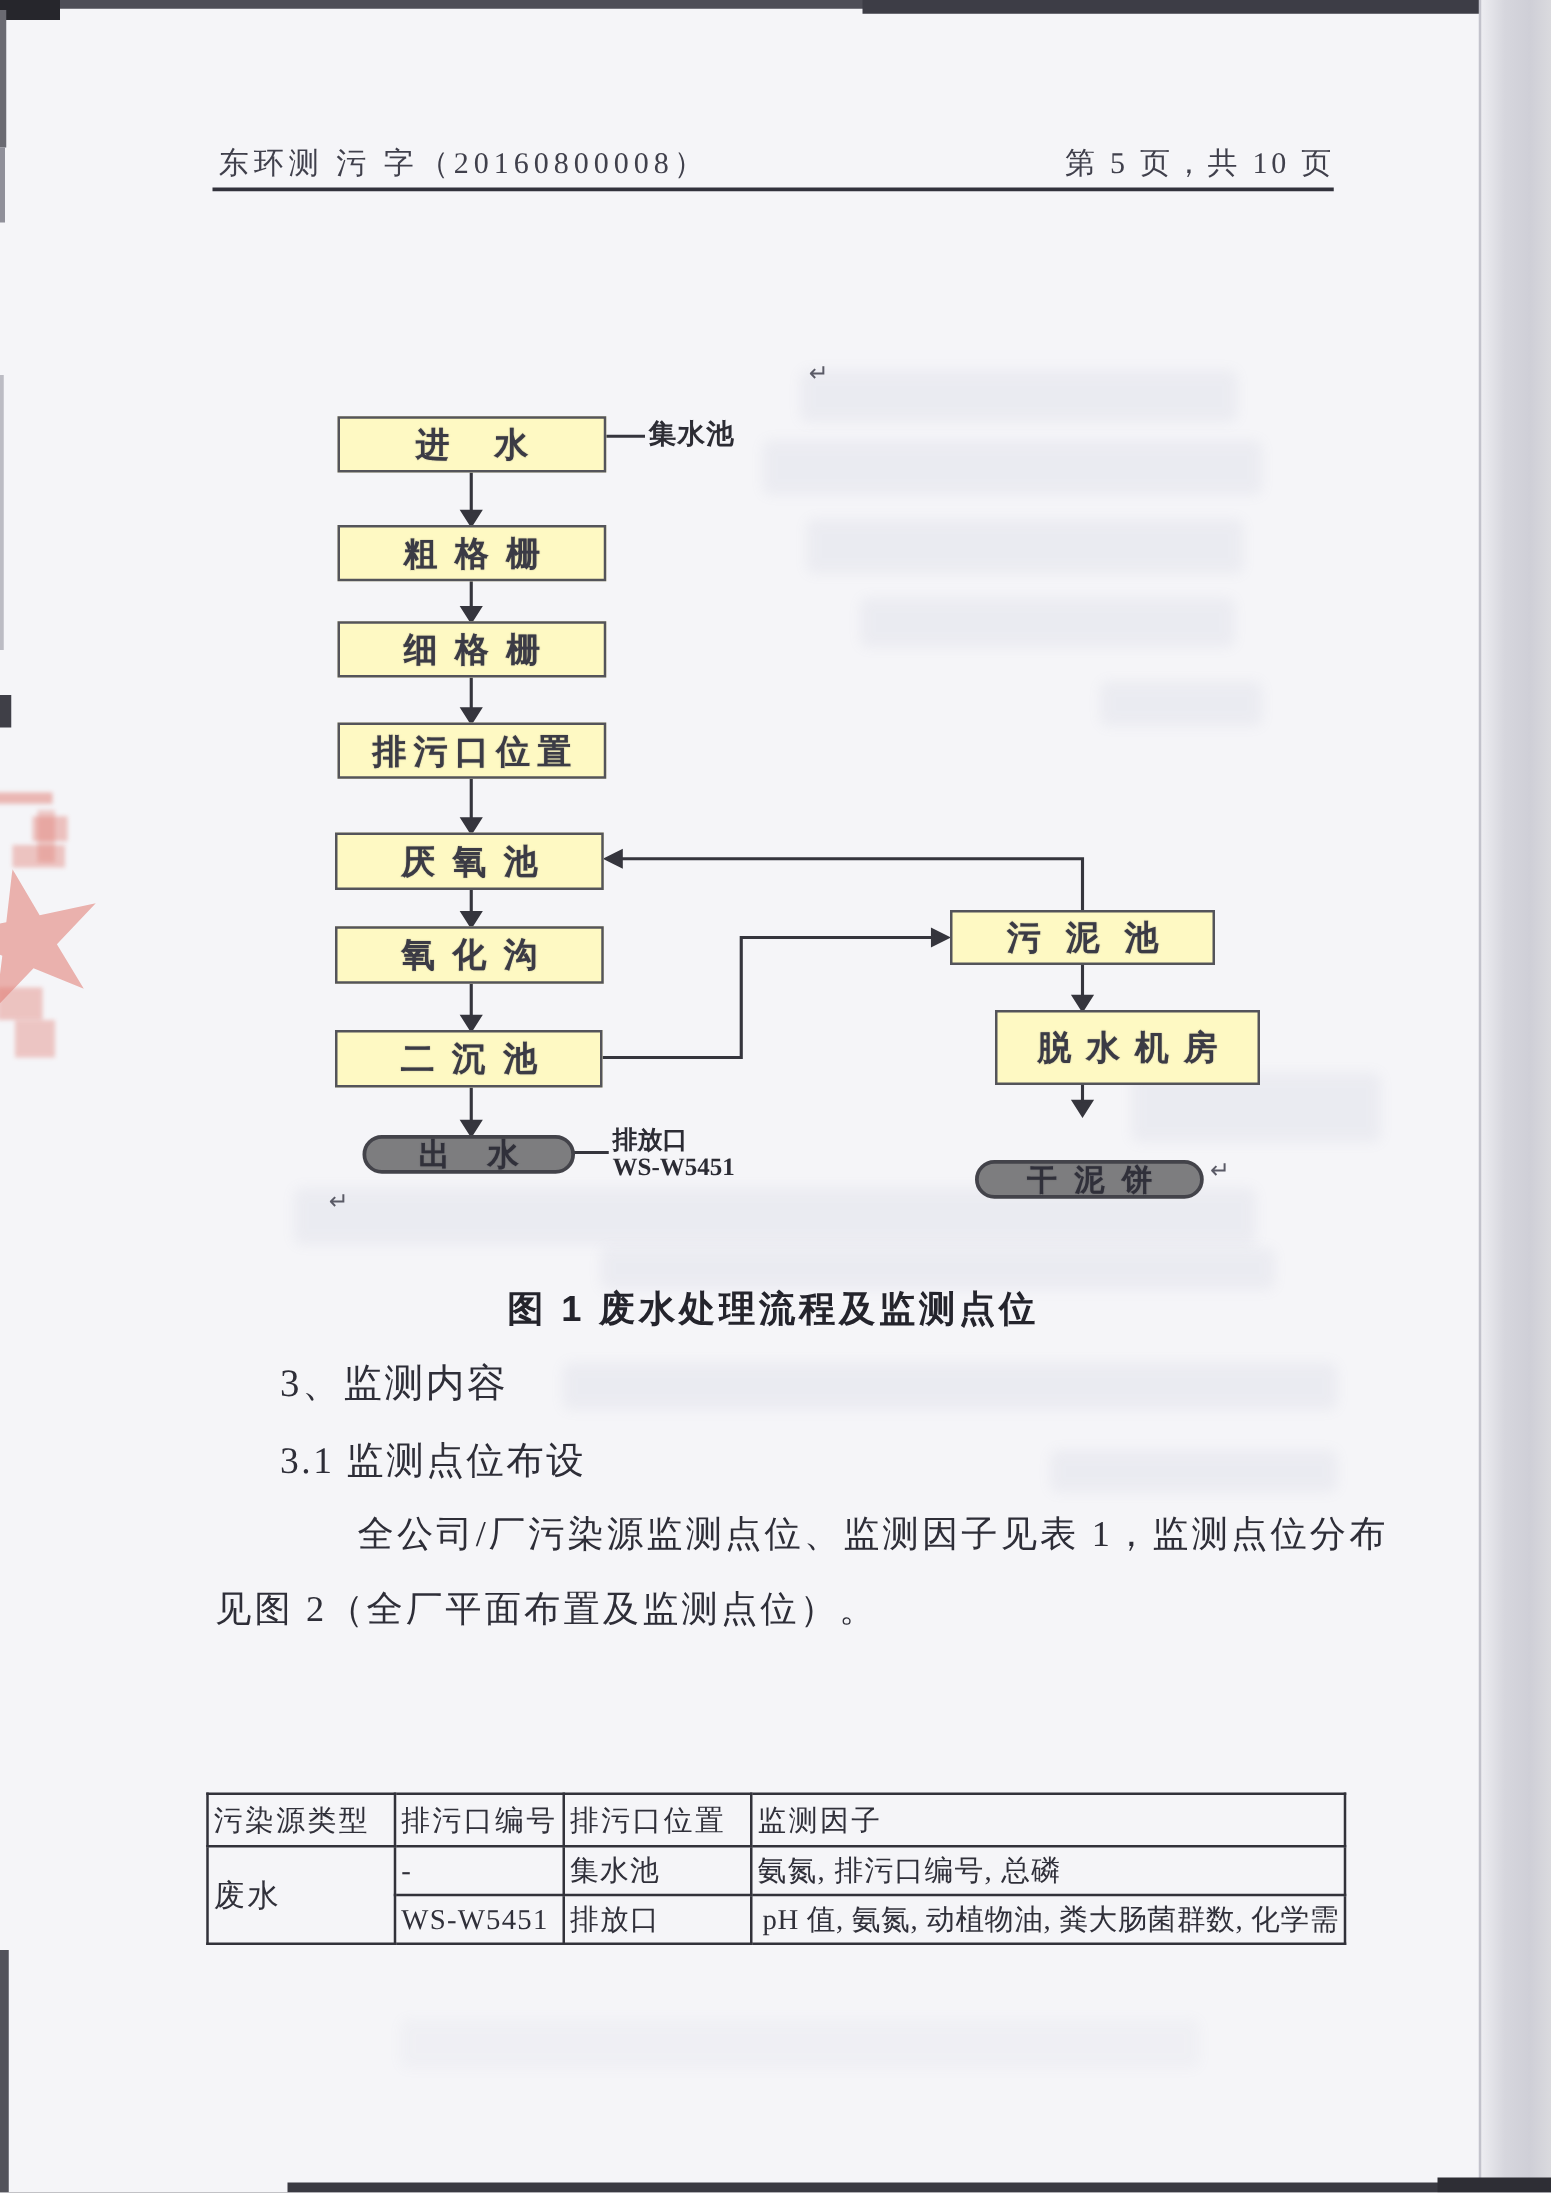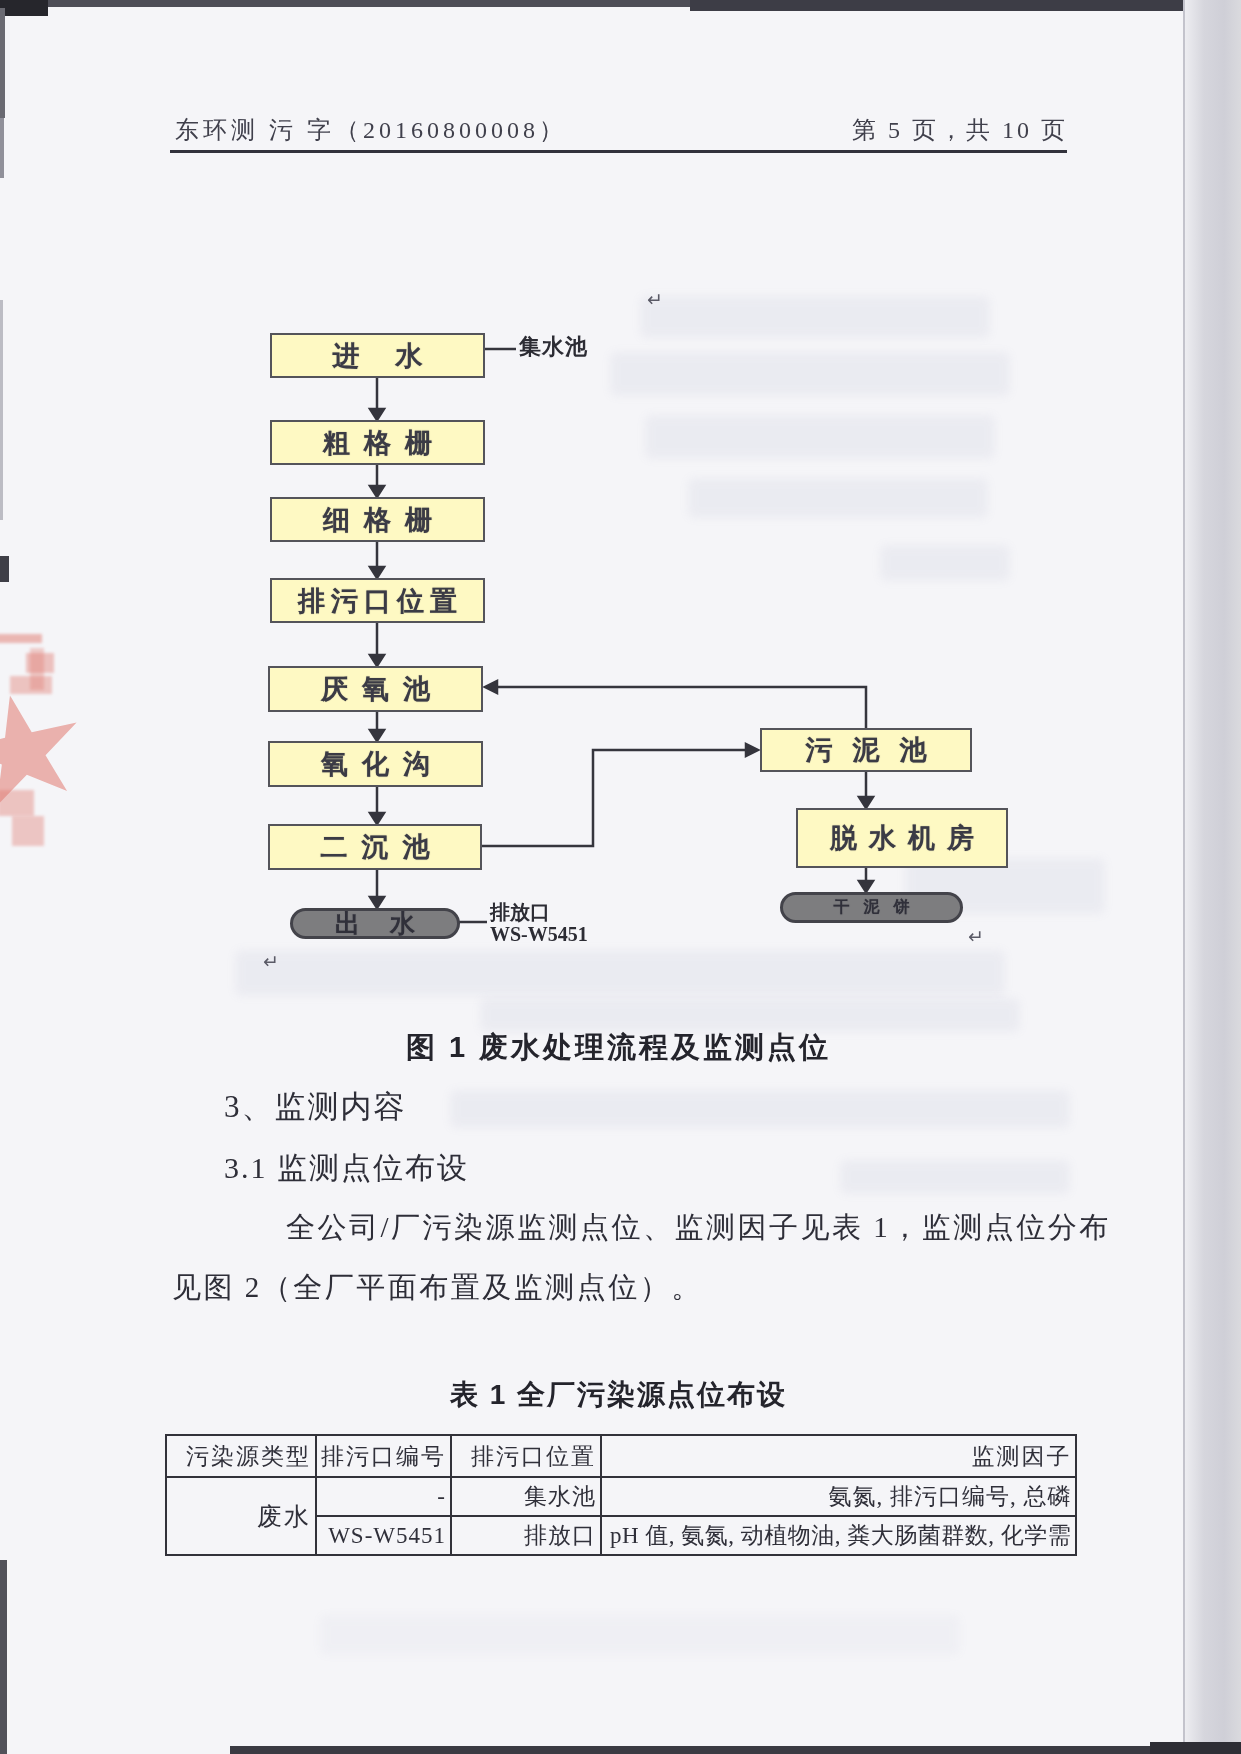--- a/index.html
+++ b/index.html
@@ -63,21 +63,21 @@
   .h1{position:absolute;left:224px;top:1086px;font-size:31px;color:#2e2e38;letter-spacing:2px;}
   .h2{position:absolute;left:224px;top:1148px;font-size:30px;color:#2e2e38;letter-spacing:2px;}
   .para{position:absolute;font-size:29px;color:#2e2e38;letter-spacing:2.5px;}
   .p1{left:286px;top:1208px;}
   .p2{left:172px;top:1268px;}
   
   .tbl-caption{position:absolute;left:170px;top:1376px;width:897px;text-align:center;
     font-family:"Liberation Sans", sans-serif;font-weight:bold;font-size:28px;letter-spacing:2px;color:#24242c;}
   table.ptable{position:absolute;left:165px;top:1434px;border-collapse:collapse;table-layout:fixed;
     font-size:23px;color:#30303a;background:transparent;}
-  .ptable th,.ptable td{border:2px solid #32323a;text-align:right;vertical-align:middle;
+  .ptable th,.ptable td{border:2px solid #32323a;text-align:left;vertical-align:middle;
     padding:0 4px;overflow:hidden;white-space:nowrap;font-weight:normal;}
   .ptable th{height:40px;letter-spacing:2px;}
   .ptable td{height:37px;letter-spacing:1px;}
   .ptable td.lft{text-align:left;padding-left:8px;letter-spacing:0.5px;}
 </style>
 </head>
 <body>
 
 <div class="page">
 
@@ -146,38 +146,37 @@
   <div class="fbox sp14" style="left:270px;top:497px;width:215px;height:45px">细格栅</div>
   <div class="fbox sp14" style="left:270px;top:420px;width:215px;height:45px">粗格栅</div>
   <div class="fbox sp6" style="left:270px;top:578px;width:215px;height:45px">排污口位置</div>
   <div class="fbox sp14" style="left:268px;top:666px;width:215px;height:46px">厌氧池</div>
   <div class="fbox sp14" style="left:268px;top:741px;width:215px;height:46px">氧化沟</div>
   <div class="fbox sp14" style="left:268px;top:824px;width:214px;height:46px">二沉池</div>
   <div class="fbox oval sp30" style="left:290px;top:908px;width:170px;height:31px;font-size:25px">出水</div>
 
   <div class="fbox sp20" style="left:760px;top:728px;width:212px;height:44px">污泥池</div>
   <div class="fbox sp12" style="left:796px;top:808px;width:212px;height:60px">脱水机房</div>
-  <div class="fbox oval sp14" style="left:780px;top:892px;width:183px;height:31px;font-size:16px">干泥饼</div>
+  <div class="fbox oval sp14" style="left:780px;top:928px;width:183px;height:31px;font-size:24px">干泥饼</div>
 
   <div class="callout" style="left:519px;top:332px">集水池</div>
   <div class="callout-sm" style="left:490px;top:902px">排放口</div>
   <div class="callout-sm" style="left:490px;top:924px">WS-W5451</div>
 
   <span class="ret" style="left:647px;top:288px">↵</span>
   <span class="ret" style="left:263px;top:950px">↵</span>
   <span class="ret" style="left:968px;top:925px">↵</span>
 
   <div class="fig-caption">图 1 废水处理流程及监测点位</div>
 
   <div class="h1">3、监测内容</div>
   <div class="h2">3.1 监测点位布设</div>
   <div class="para p1">全公司/厂污染源监测点位、监测因子见表 1，监测点位分布</div>
   <div class="para p2">见图 2（全厂平面布置及监测点位）。</div>
 
-  <div class="tbl-caption">表 1 全厂污染源点位布设</div>
   <table class="ptable">
     <colgroup>
       <col style="width:150px">
         <col style="width:125px">
         <col style="width:150px">
         <col style="width:376px">
     </colgroup>
     <tbody>
       <tr>
         <th>污染源类型</th>

